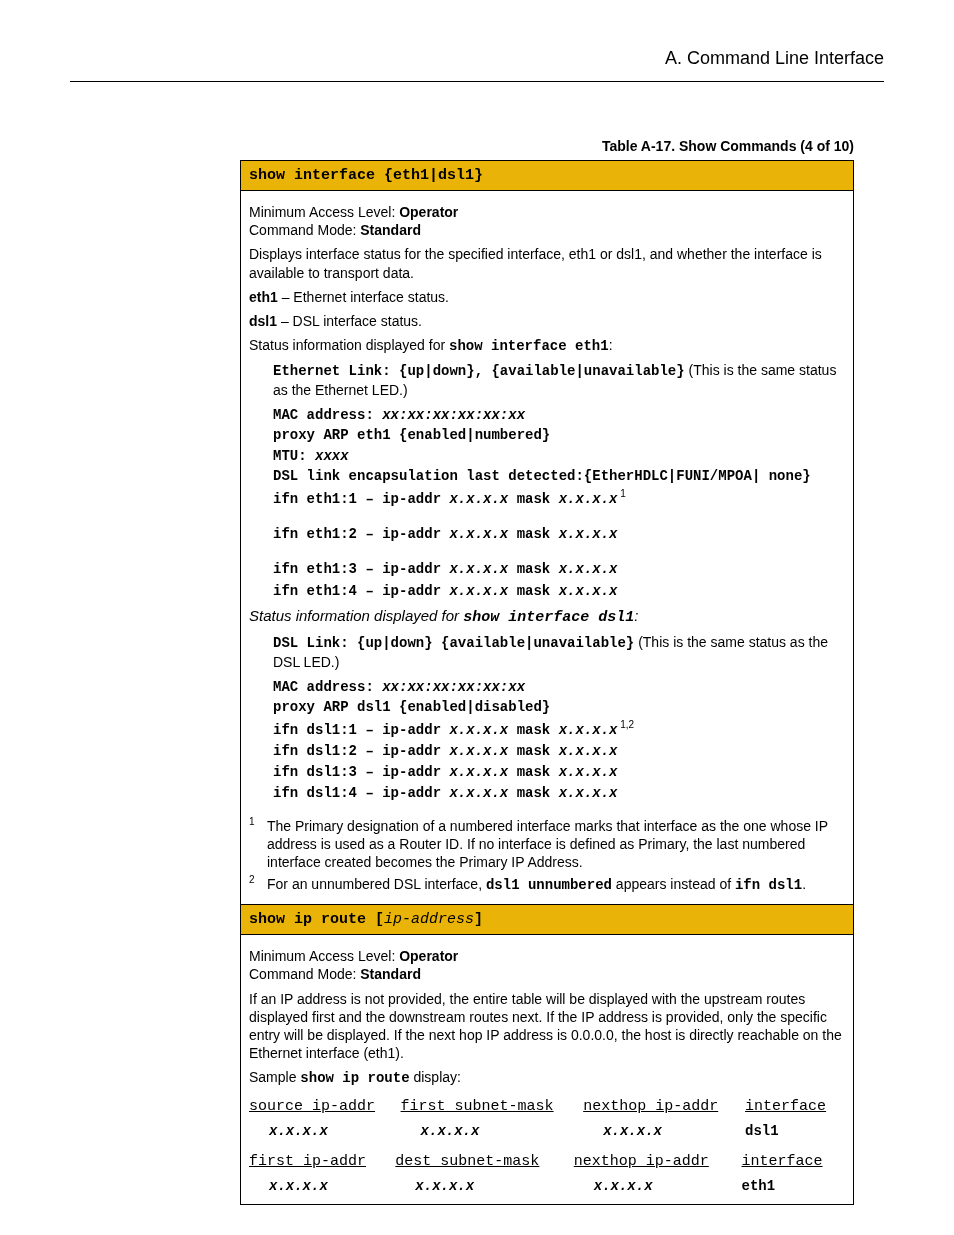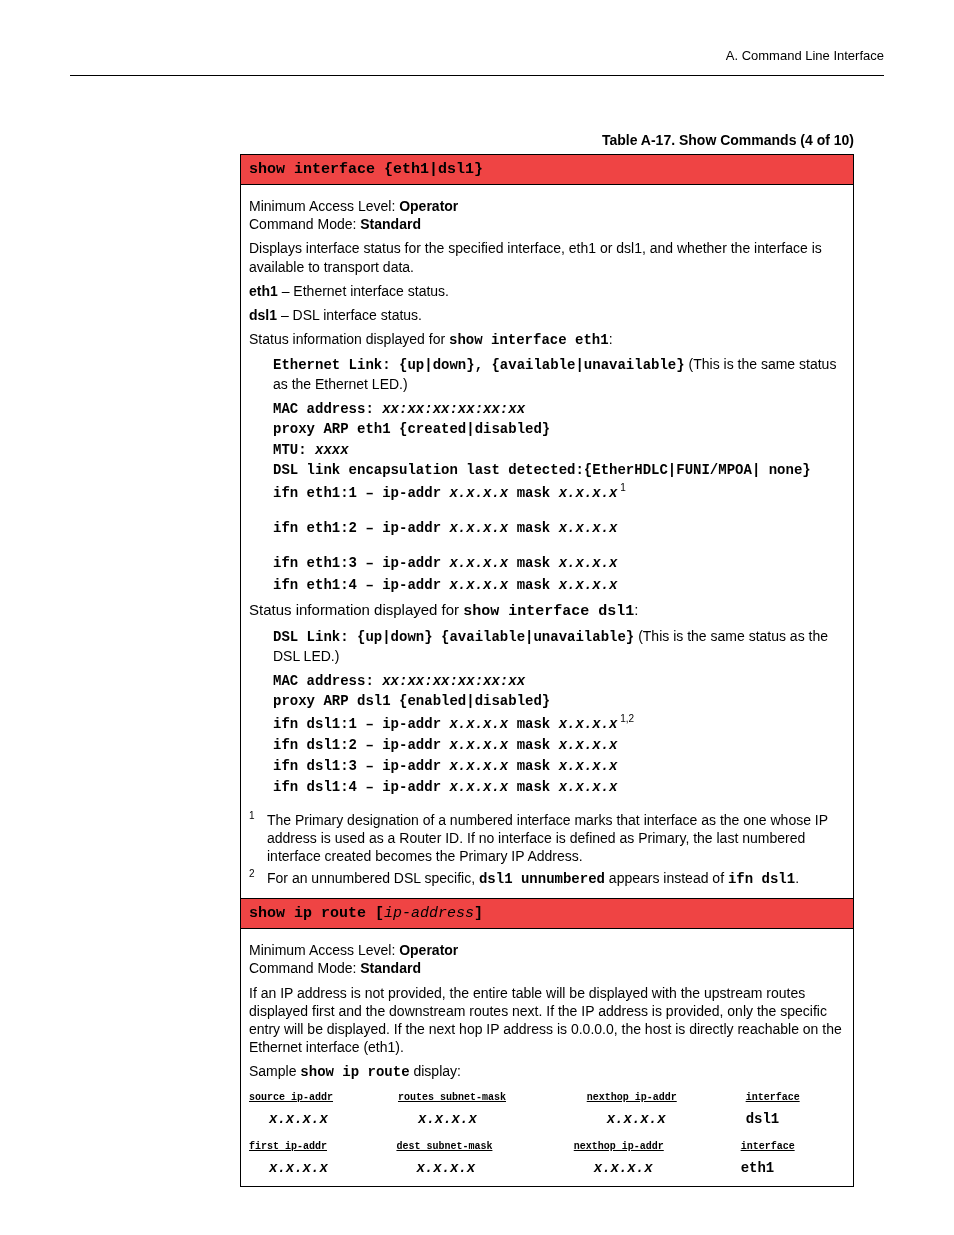--- a/index.html
+++ b/index.html
@@ -9,21 +9,21 @@
     padding: 48px 70px 40px 70px;
     color: #000;
     background: #fff;
   }
   .header-line {
     border-top: 1px solid #000;
     margin-top: 8px;
   }
   .header {
     text-align: right;
-    font-size: 13px;
+    font-size: 18px;
     padding-bottom: 4px;
   }
   .content {
     margin-left: 170px;
     margin-right: 30px;
     margin-top: 56px;
   }
   .table-caption {
     font-weight: bold;
     font-size: 14px;
@@ -34,43 +34,43 @@
     border: 1px solid #000;
     border-collapse: collapse;
     width: 100%;
   }
   .cmd-table td {
     border: 1px solid #000;
     padding: 6px 8px;
     vertical-align: top;
   }
   .cmd-title {
-    background: #ef4444;
+    background: #eab308;
     font-family: "Courier New", monospace;
     font-weight: bold;
     font-size: 15px;
   }
   .mono { font-family: "Courier New", monospace; }
   .bold { font-weight: bold; }
   .italic { font-style: italic; text-align: center; }
   .indent { margin-left: 24px; }
   .cmd-body p { margin: 6px 0; line-height: 1.3; }
-  .intro-line { margin: 10px 0 2px 0; font-size: 15px;}
+  .intro-line { margin: 10px 0 2px 0; font-size: 15px; font-style: italic;}
   .sup { vertical-align: super; font-size: 10px; }
   .fn { display: flex; margin: 4px 0; line-height:1.3;}
   .fn .num { width: 18px; font-size:10px; vertical-align: super; position:relative; top:-2px;}
   .fn .txt { flex: 1; }
   .route-table { width: 100%; border-collapse: collapse; margin-top:6px;}
   .route-table th {
     text-align: left;
     font-family: "Courier New", monospace;
-    font-weight: bold;
+    font-weight: normal;
     text-decoration: underline;
     padding: 4px 6px 4px 0;
-    font-size:10px;
+    font-size:15px;
   }
   .route-table td {
     border: none;
     font-family: "Courier New", monospace;
     font-style: italic;
     font-weight: bold;
     padding: 4px 6px 4px 20px;
   }
   .route-table td.noital { font-style: normal; padding-left:0;}
   .footer {
@@ -104,21 +104,21 @@
       </p>
       <p>Displays interface status for the specified interface, eth1 or dsl1, and whether the interface is available to transport data.</p>
       <p><span class="bold">eth1</span><span> – Ethernet interface status.</span></p>
       <p><span class="bold">dsl1</span><span> – DSL interface status.</span></p>
       <p>
         <span>Status information displayed for </span><span class="mono bold">show interface eth1</span><span>:</span>
       </p>
       <div class="indent">
         <p><span class="mono bold">Ethernet Link: {up|down}, {available|unavailable}</span><span> (This is the same status as the Ethernet LED.)</span></p>
         <p style="margin:2px 0"><span class="mono bold">MAC address: </span><span class="mono bold italic">xx:xx:xx:xx:xx:xx</span></p>
-        <p style="margin:2px 0" class="mono bold">proxy ARP eth1 {created|disabled}</p>
+        <p style="margin:2px 0" class="mono bold">proxy ARP eth1 {enabled|numbered}</p>
         <p style="margin:2px 0"><span class="mono bold">MTU: </span><span class="mono bold italic">xxxx</span></p>
         <p style="margin:2px 0" class="mono bold">DSL link encapsulation last detected:{EtherHDLC|FUNI/MPOA| none}</p>
         <p style="margin:2px 0"><span class="mono bold">ifn eth1:1 – ip-addr </span><span class="mono bold italic">x.x.x.x</span><span class="mono bold">  mask </span><span class="mono bold italic">x.x.x.x</span><span class="sup"> 1</span></p>
         <p style="margin:16px 0"><span class="mono bold">ifn eth1:2 – ip-addr </span><span class="mono bold italic">x.x.x.x</span><span class="mono bold">  mask </span><span class="mono bold italic">x.x.x.x</span></p>
         <p style="margin:2px 0"><span class="mono bold">ifn eth1:3 – ip-addr </span><span class="mono bold italic">x.x.x.x</span><span class="mono bold">  mask </span><span class="mono bold italic">x.x.x.x</span></p>
         <p style="margin:2px 0"><span class="mono bold">ifn eth1:4 – ip-addr </span><span class="mono bold italic">x.x.x.x</span><span class="mono bold">  mask </span><span class="mono bold italic">x.x.x.x</span></p>
       </div>
 
       <p class="intro-line">
         <span>Status information displayed for </span><span class="mono bold">show interface dsl1</span><span>:</span>
@@ -134,21 +134,21 @@
       </div>
 
       <div style="margin-top:14px">
         <div class="fn">
           <div class="num">1</div>
           <div class="txt">The Primary designation of a numbered interface marks that interface as the one whose IP address is used as a Router ID. If no interface is defined as Primary, the last numbered interface created becomes the Primary IP Address.</div>
         </div>
         <div class="fn">
           <div class="num">2</div>
           <div class="txt">
-            <span>For an unnumbered DSL specific, </span><span class="mono bold">dsl1 unnumbered</span><span> appears instead of </span><span class="mono bold">ifn dsl1</span><span>.</span>
+            <span>For an unnumbered DSL interface, </span><span class="mono bold">dsl1 unnumbered</span><span> appears instead of </span><span class="mono bold">ifn dsl1</span><span>.</span>
           </div>
         </div>
       </div>
     </td>
         </tr>
 
     <tr>
           <td class="cmd-title">
       <span>show ip route [</span><span class="italic" style="font-weight:normal">ip-address</span><span>]</span>
     </td>
@@ -161,21 +161,21 @@
       </p>
       <p>If an IP address is not provided, the entire table will be displayed with the upstream routes displayed first and the downstream routes next. If the IP address is provided, only the specific entry will be displayed. If the next hop IP address is 0.0.0.0, the host is directly reachable on the Ethernet interface (eth1).</p>
       <p>
         <span>Sample </span><span class="mono bold">show ip route</span><span> display:</span>
       </p>
 
       <table class="route-table">
         <tbody>
                 <tr>
           <th>source ip-addr</th>
-          <th>routes subnet-mask</th>
+          <th>first subnet-mask</th>
           <th>nexthop ip-addr</th>
           <th>interface</th>
         </tr>
         <tr>
           <td>x.x.x.x</td>
           <td>x.x.x.x</td>
           <td>x.x.x.x</td>
           <td class="noital bold">dsl1</td>
         </tr>
       </tbody>

